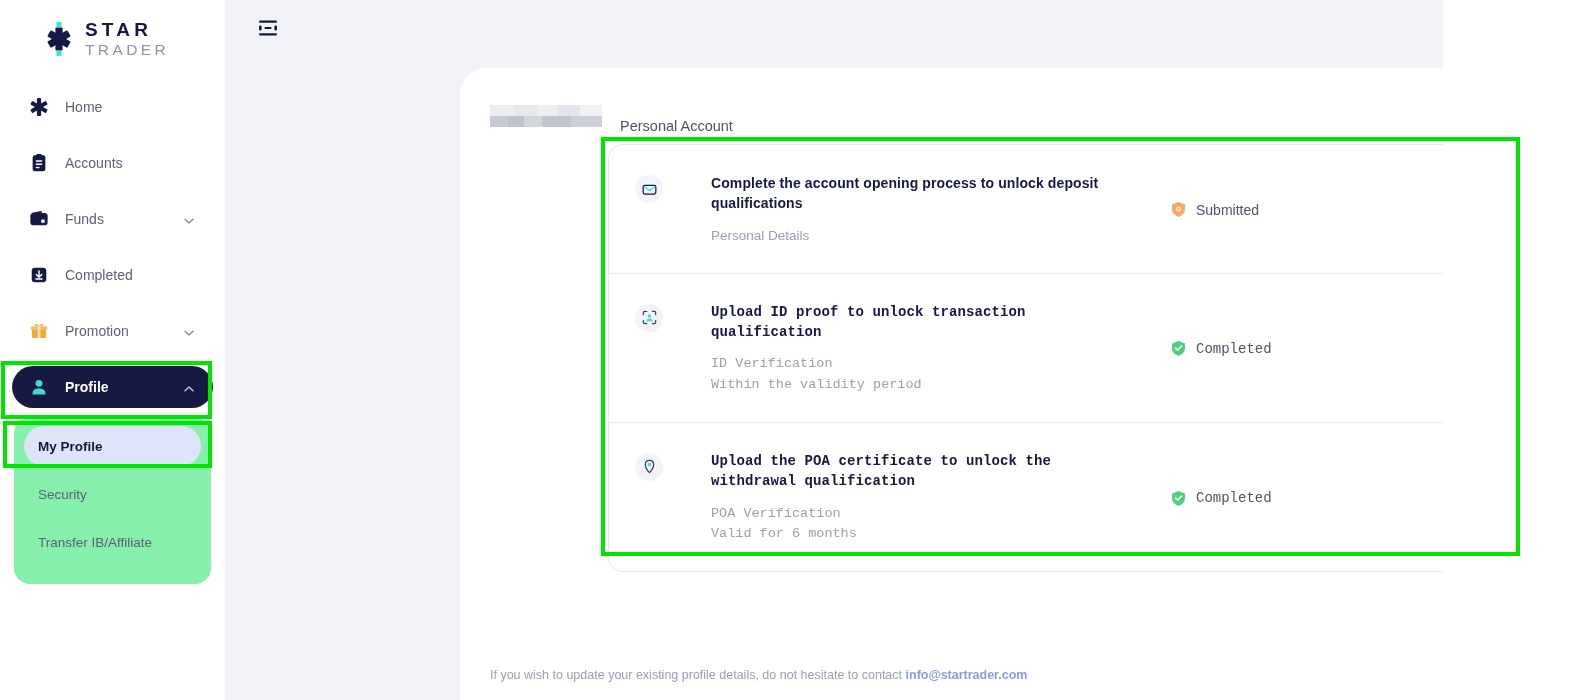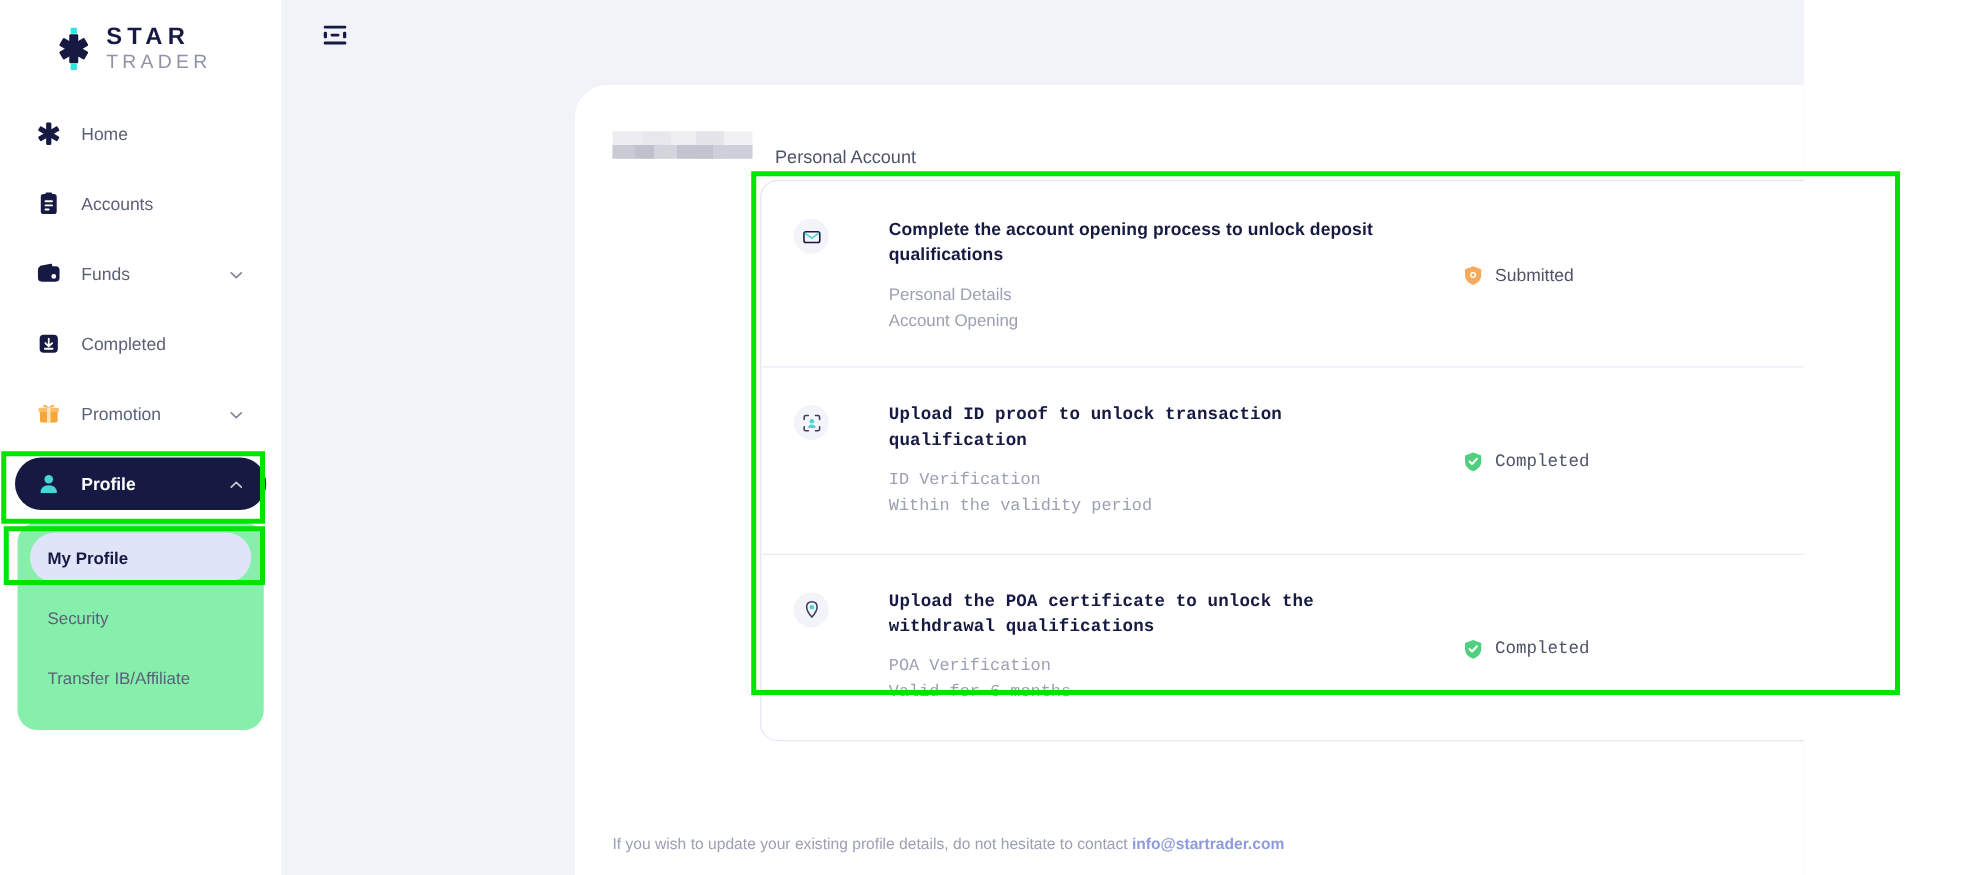--- a/index.html
+++ b/index.html
@@ -443,21 +443,20 @@
           <span class="row-icon">
             <svg viewBox="0 0 18 18" width="15" height="15">
               <rect x="1.4" y="4" width="15.2" height="10.4" rx="2" fill="none" stroke="#161a42" stroke-width="1.5"></rect>
               <path d="M2.6 5.6 L9 10.2 L15.4 5.6" fill="none" stroke="#4ad4d4" stroke-width="1.5" stroke-linecap="round" stroke-linejoin="round"></path>
             </svg>
           </span>
           <div class="row-body">
             <div class="row-title">Complete the account opening process to unlock deposit qualifications</div>
             <div class="row-sub">
               <div>Personal Details</div>
-              <div>Account Opening</div>
             </div>
           </div>
           <div class="row-status">
             <span class="status-ico">
               <svg viewBox="0 0 16 18" width="15" height="17">
                 <path d="M8 .9 L14.9 3.6 V8.8 Q14.9 14.2 8 17.1 Q1.1 14.2 1.1 8.8 V3.6 Z" fill="#f7a95c"></path>
                 <circle cx="8" cy="8.4" r="2.6" fill="#ffffff"></circle>
                 <path d="M8 6.5 L8.55 7.6 L9.8 7.8 L8.9 8.7 L9.1 9.9 L8 9.3 L6.9 9.9 L7.1 8.7 L6.2 7.8 L7.45 7.6 Z" fill="#f7a95c"></path>
               </svg>
             </span>
@@ -497,21 +496,21 @@
         </div>
 
         <div class="card-row">
           <span class="row-icon">
             <svg viewBox="0 0 18 18" width="15" height="15">
               <path d="M9 1.6 Q14 1.6 14 6.8 Q14 11.2 9 16.4 Q4 11.2 4 6.8 Q4 1.6 9 1.6 Z" fill="none" stroke="#3b4060" stroke-width="1.5" stroke-linejoin="round"></path>
               <circle cx="9" cy="6.9" r="2.2" fill="#4ad4d4"></circle>
             </svg>
           </span>
           <div class="row-body">
-            <div class="row-title">Upload the POA certificate to unlock the withdrawal qualifications</div>
+            <div class="row-title">Upload the POA certificate to unlock the withdrawal qualification</div>
             <div class="row-sub">
               <div>POA Verification</div>
               <div>Valid for 6 months</div>
             </div>
           </div>
           <div class="row-status">
             <span class="status-ico">
               <svg viewBox="0 0 16 18" width="15" height="17">
                 <path d="M8 .9 L14.9 3.6 V8.8 Q14.9 14.2 8 17.1 Q1.1 14.2 1.1 8.8 V3.6 Z" fill="#4ed07e"></path>
                 <path d="M4.9 8.6 L7.1 10.8 L11.2 6.4" fill="none" stroke="#ffffff" stroke-width="1.8" stroke-linecap="round" stroke-linejoin="round"></path>

